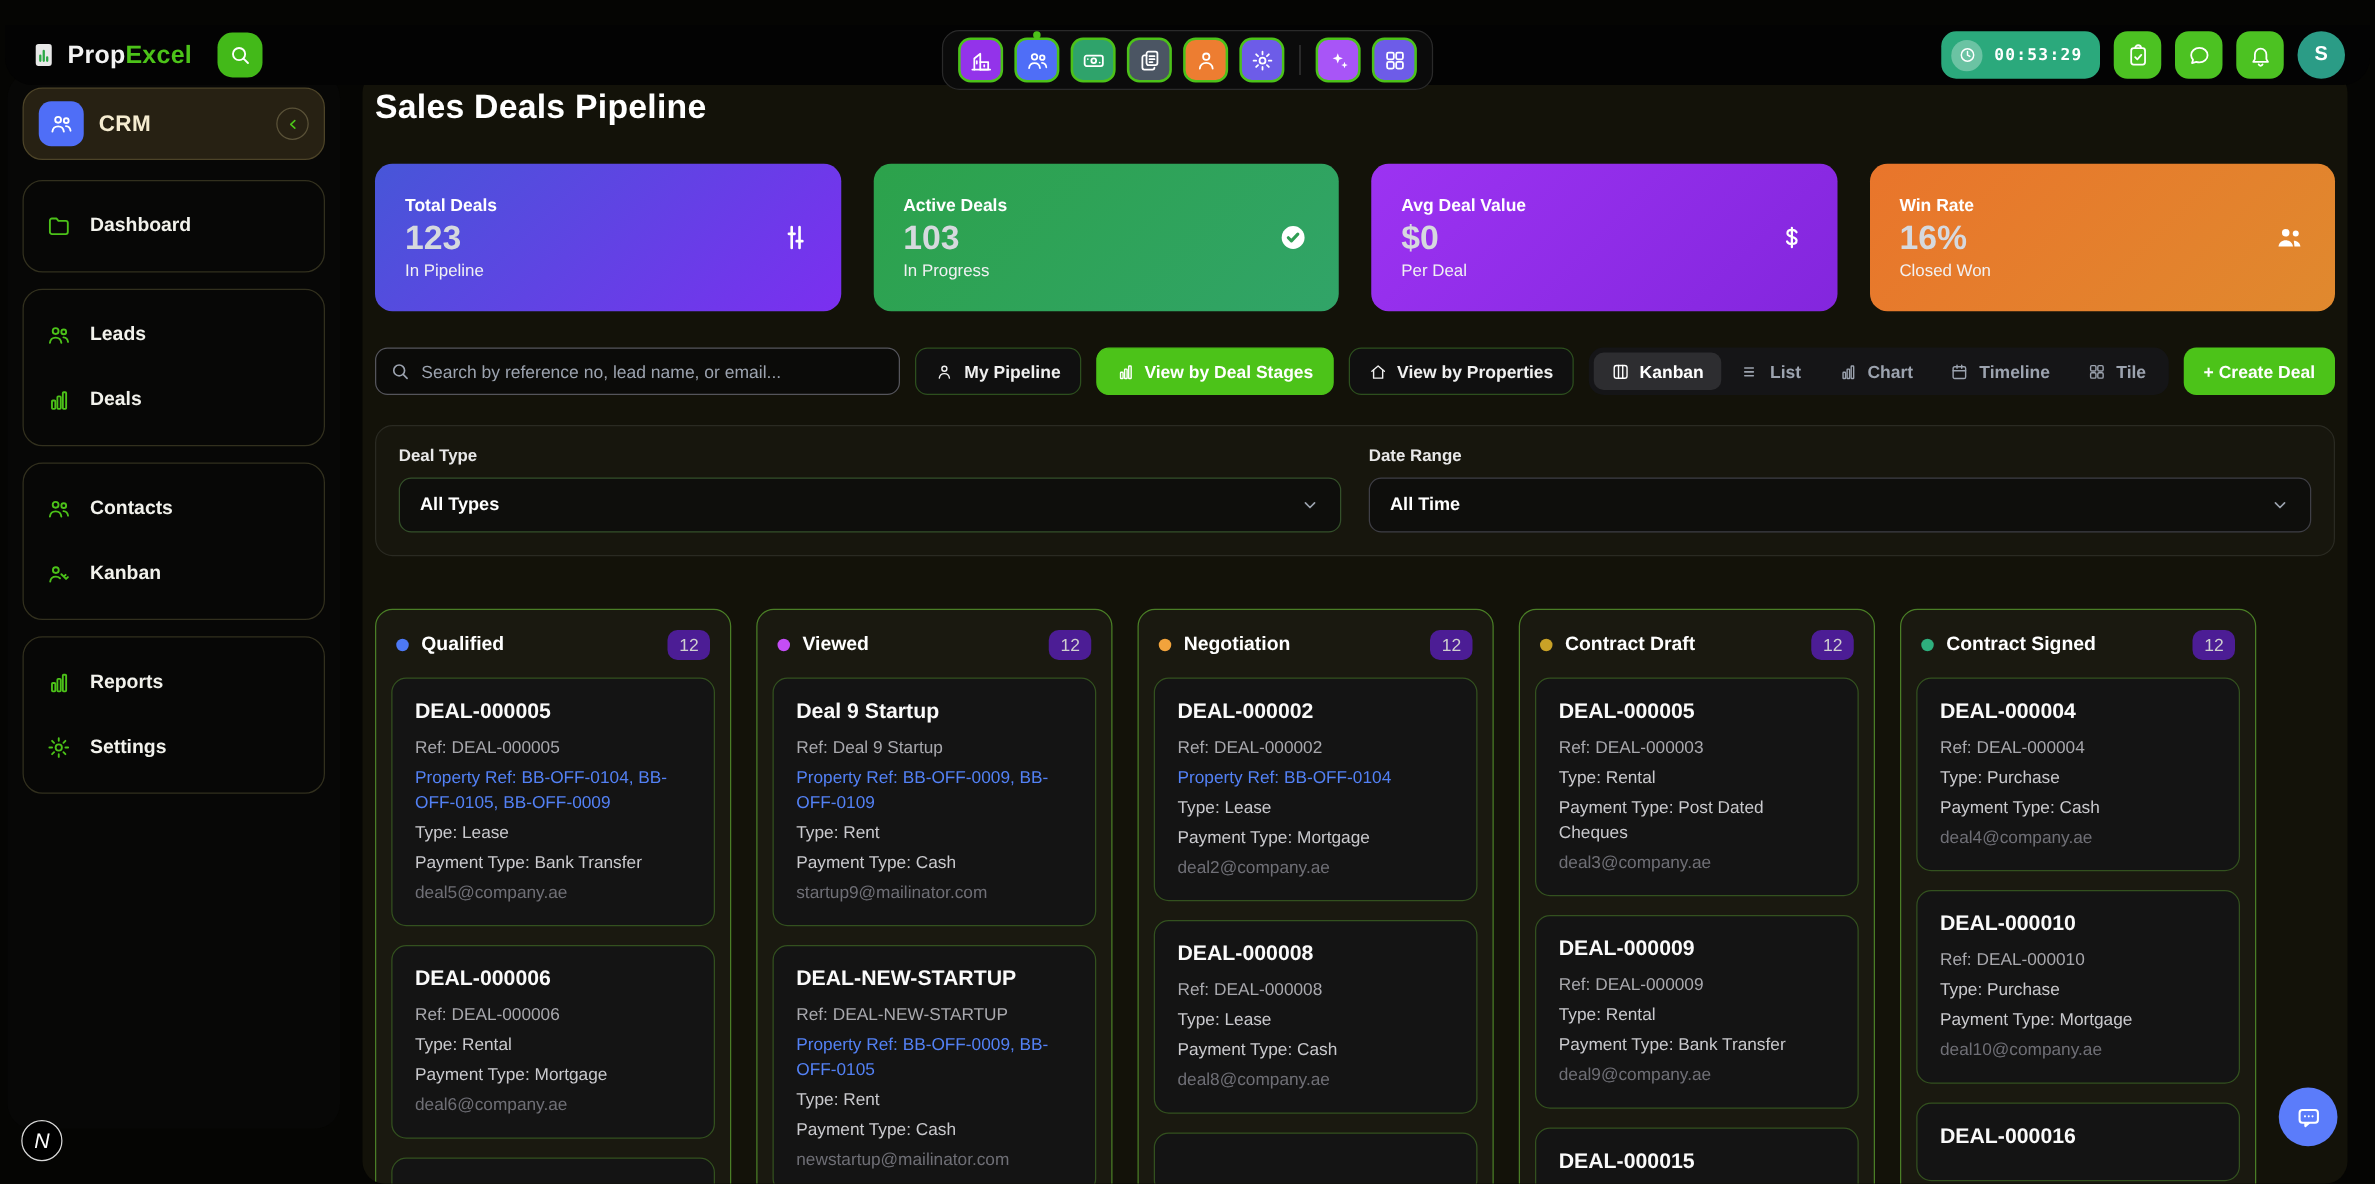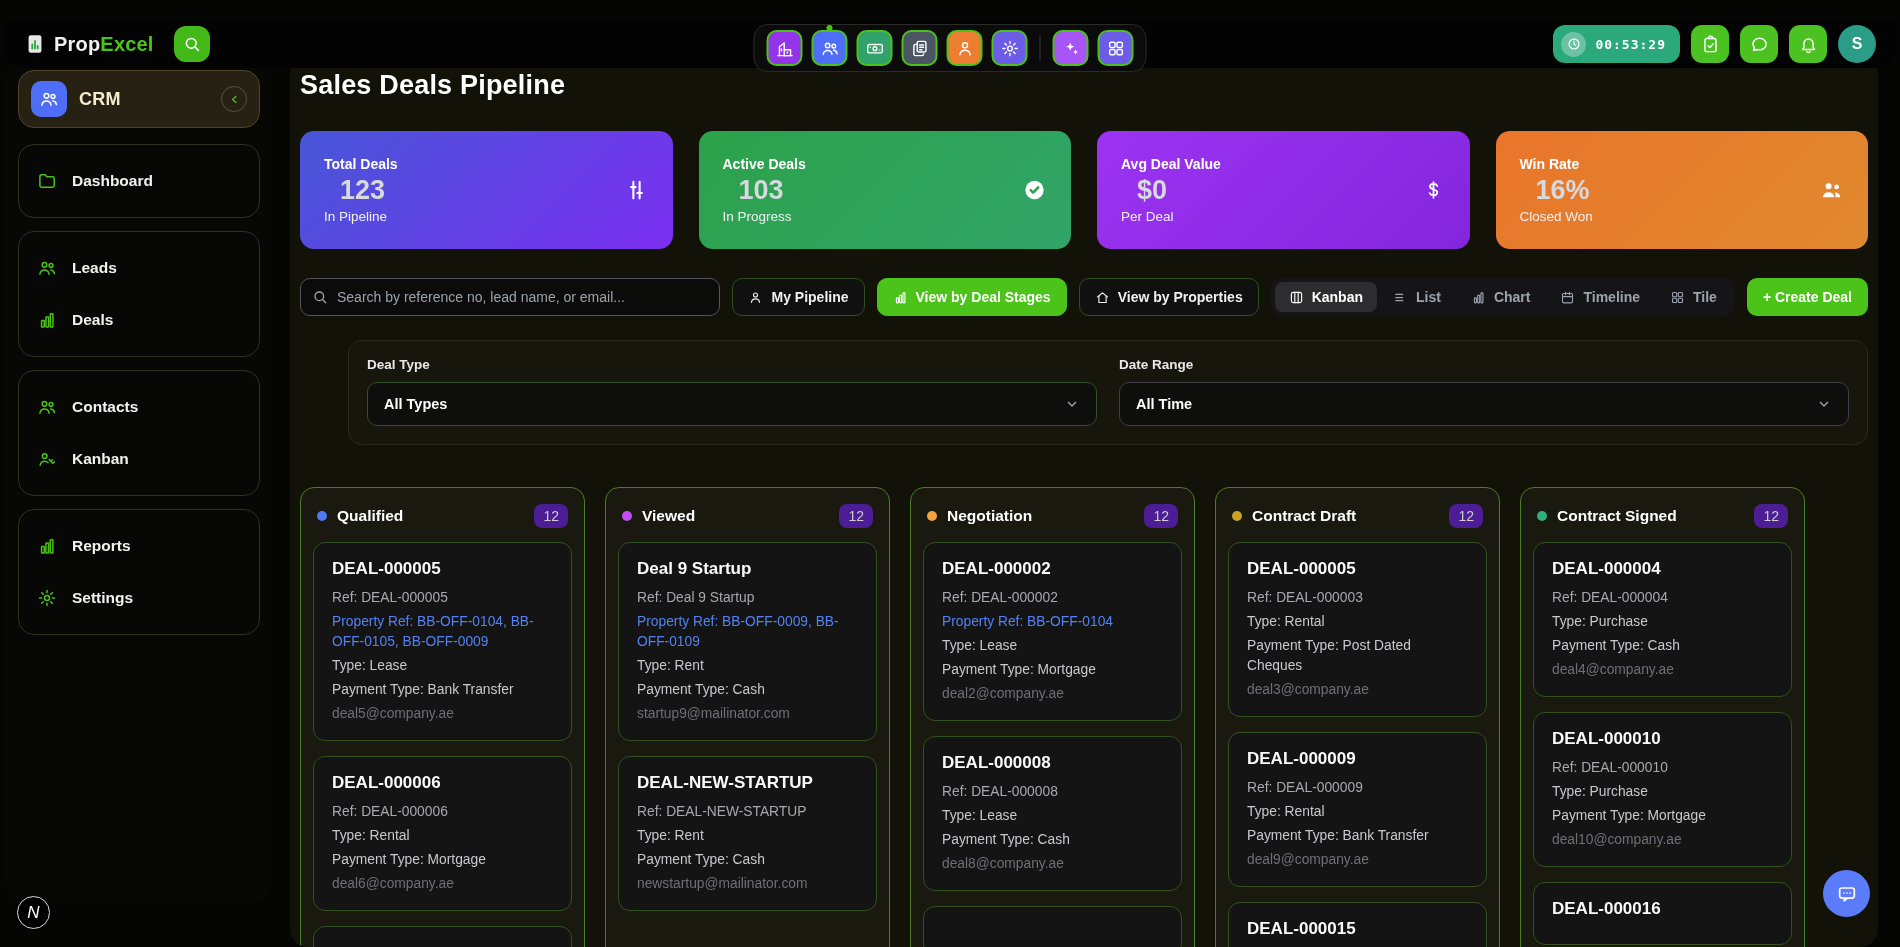--- a/index.html
+++ b/index.html
@@ -66,21 +66,21 @@
 
   
   .main { position:absolute; left:290px; top:56px; width:1588px; height:891px; background:#131209;
           border-radius:18px; padding:14px 10px 0 10px; overflow:hidden; }
   .page-title { font-size:27px; font-weight:700; color:#fff; letter-spacing:.2px; }
 
   .stats { margin-top:30px; display:grid; grid-template-columns:repeat(4,1fr); gap:26px; }
   .stat { position:relative; height:118px; border-radius:14px; padding:18px 24px; display:flex;
           flex-direction:column; justify-content:center; gap:3px; }
   .st-label { font-size:14px; font-weight:700; color:#ffffff; }
-  .st-value { font-size:27px; font-weight:800; color:#d6d9de;margin-left:16px; }
+  .st-value { font-size:27px; font-weight:800; color:#d6d9de; }
   .st-sub { font-size:13.5px; font-weight:400; color:#f1f1f3; }
   .st-icon { position:absolute; right:24px; top:50%; transform:translateY(-50%); width:25px; height:25px; color:#fff; }
 
   .toolbar { margin-top:28px; display:flex; align-items:center; gap:12px; height:40px; }
   .search-box { position:relative; width:437px; height:38px; }
   .search-box .search-ic { position:absolute; left:12px; top:11px; width:16px; height:16px; color:#9ca3af; }
   .search-input { width:100%; height:100%; background:#0b0b09; border:1px solid #55555c; border-radius:10px;
                   color:#e5e5e5; font-size:14px; padding:0 12px 0 36px; font-family:"Liberation Sans",sans-serif; outline:none; }
   .search-input::placeholder { color:#9ca3af; }
   .tb-btn { height:38px; border-radius:10px; background:#101010; border:1px solid #2d4f1e; color:#f0f0f0;
@@ -91,21 +91,21 @@
   .view-switcher { background:#151517; border-radius:12px; padding:4px; display:flex; align-items:center; gap:2px; height:38px; }
   .view-seg { height:30px; border:none; background:transparent; border-radius:8px; color:#9ca3af; display:flex;
               align-items:center; gap:8px; padding:0 14px; font-size:14px; font-weight:600;
               font-family:"Liberation Sans",sans-serif; cursor:pointer; white-space:nowrap; }
   .view-seg svg { width:15px; height:15px; }
   .view-seg.active { background:#2d2d30; color:#fff; }
   .create-btn { margin-left:auto; height:38px; border-radius:10px; background:#4cc319; border:none; color:#fff;
                 font-size:14px; font-weight:700; padding:0 16px; font-family:"Liberation Sans",sans-serif; cursor:pointer; white-space:nowrap; }
 
   .filters { margin-top:23px; border:1px solid #2a2a22; background:rgba(255,255,255,.02); border-radius:14px;
-             padding:16px 18px 18px 18px; display:grid; grid-template-columns:1fr 1fr; gap:22px;margin-left:48px; }
+             padding:16px 18px 18px 18px; display:grid; grid-template-columns:1fr 1fr; gap:22px; }
   .f-label { font-size:13.5px; font-weight:700; color:#e8e8e8; margin-bottom:10px; }
   .f-select { height:44px; background:#0e0e0c; border:1px solid #3f3f46; border-radius:10px; display:flex;
               align-items:center; padding:0 16px; font-size:14.5px; font-weight:600; color:#fff; cursor:pointer; }
   .f-select.green-b { border-color:#34502a; }
   .f-select .chev { margin-left:auto; width:16px; height:16px; color:#9ca3af; }
 
   .board { margin-top:42px; display:flex; gap:20px; align-items:flex-start; }
   .col { width:285px; flex:0 0 285px; min-height:640px; background:#1a1910; border:1px solid #4a7e26;
          border-radius:14px; padding:12px; }
   .col-head { display:flex; align-items:center; gap:10px; padding:4px 4px 0 4px; }
@@ -567,20 +567,21 @@
             <div class="c-title">Deal 9 Startup</div>
             <div class="c-row c-ref">Ref: Deal 9 Startup</div>
             <div class="c-row c-prop">Property Ref: BB-OFF-0009, BB-OFF-0109</div>
             <div class="c-row c-type">Type: Rent</div>
             <div class="c-row c-pay">Payment Type: Cash</div>
             <div class="c-row c-email">startup9@mailinator.com</div>
           </div>
           <div class="card">
             <div class="c-title">DEAL-NEW-STARTUP</div>
             <div class="c-row c-ref">Ref: DEAL-NEW-STARTUP</div>
+            <div class="c-row c-prop">Property Ref: BB-OFF-0009, BB-OFF-0105</div>
             <div class="c-row c-type">Type: Rent</div>
             <div class="c-row c-pay">Payment Type: Cash</div>
             <div class="c-row c-email">newstartup@mailinator.com</div>
           </div>
         </div>
       </div>
       <div class="col">
         <div class="col-head">
           <span class="dot" style="background:#f2a33c"></span>
           <span class="col-name">Negotiation</span>

